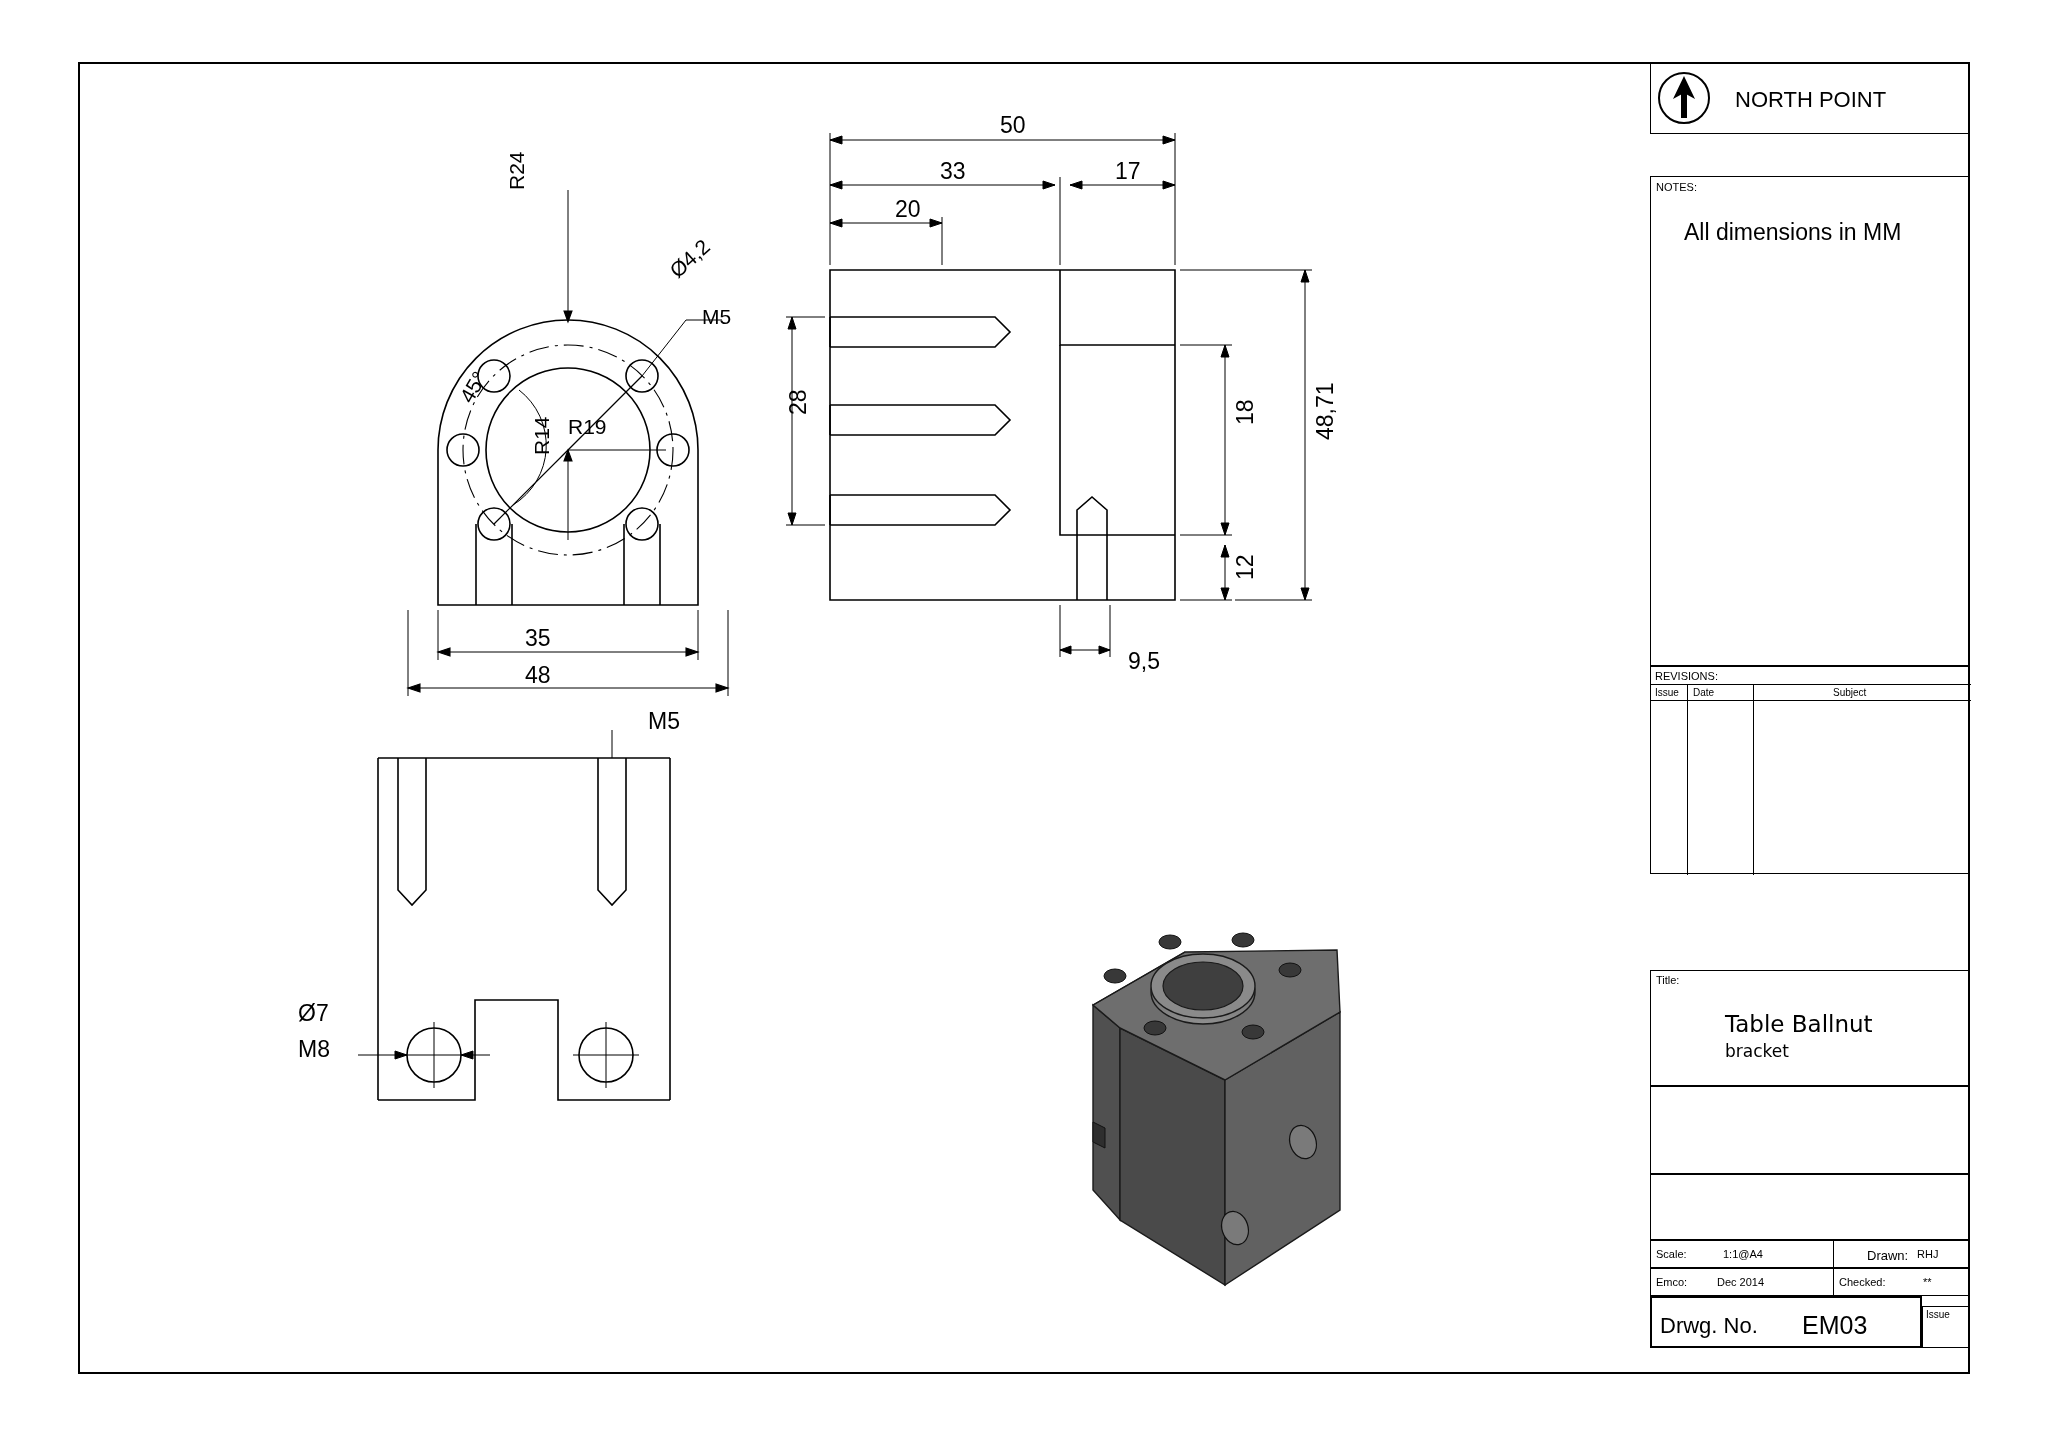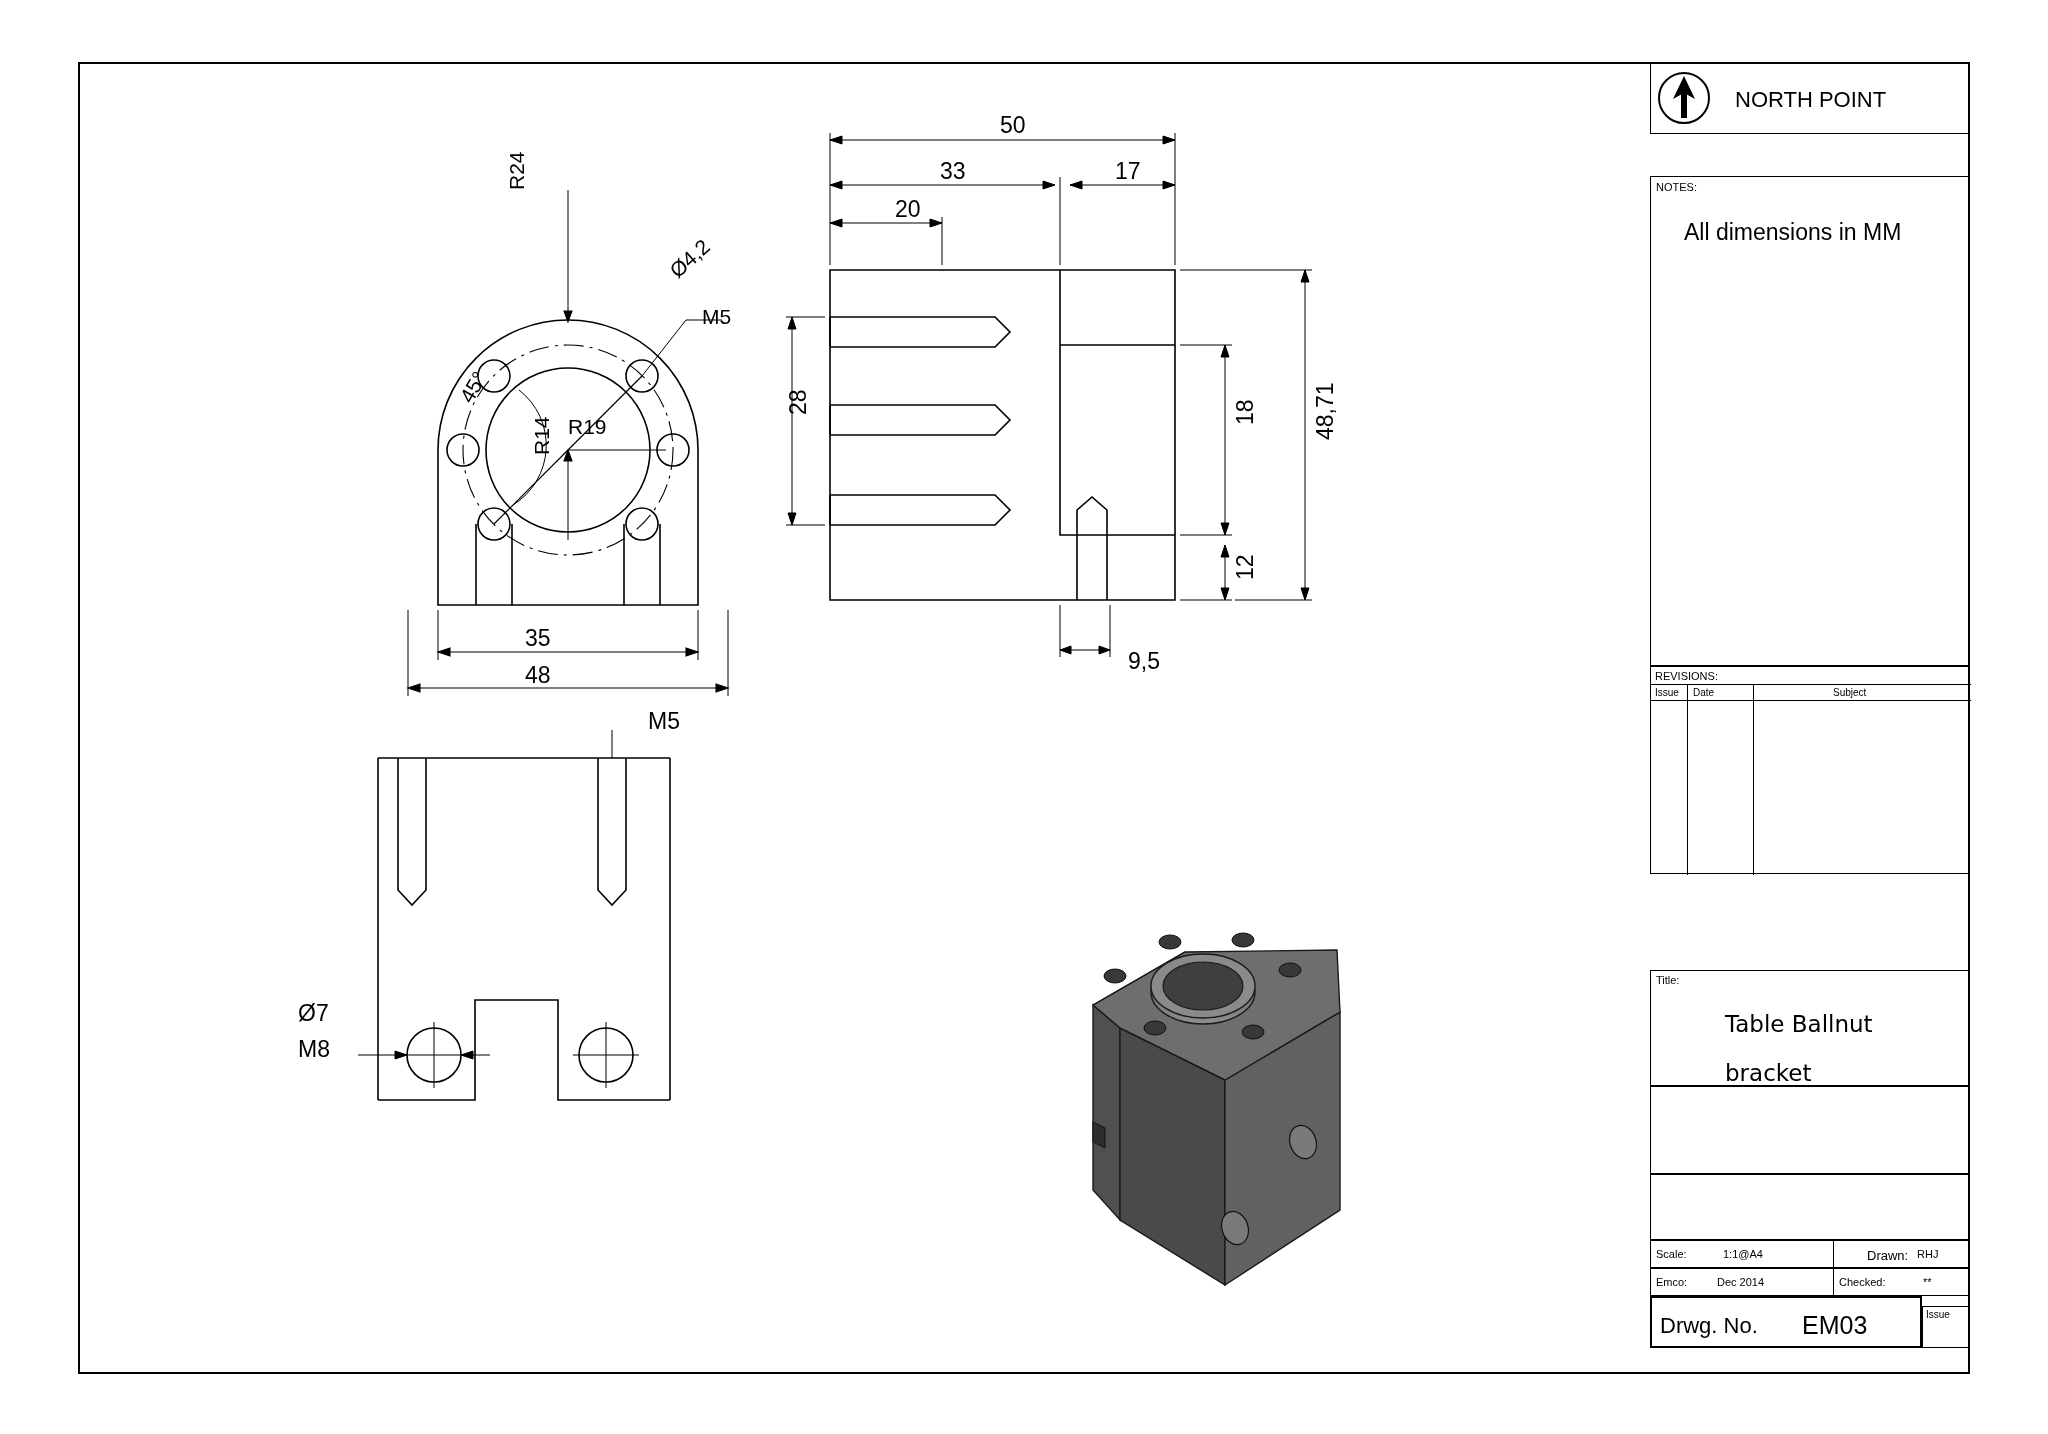--- a/index.html
+++ b/index.html
@@ -258,21 +258,21 @@
       <div class="txt" style="left:182px;top:20px;font-size:10px;">Subject</div>
       <div style="position:absolute;left:0;top:33px;width:320px;height:1px;background:#000;"></div>
       <div style="position:absolute;left:36px;top:17px;width:1px;height:191px;background:#000;"></div>
       <div style="position:absolute;left:102px;top:17px;width:1px;height:191px;background:#000;"></div>
     </div>
 
 
     <div class="tb" style="left:0;top:908px;width:320px;height:116px;">
       <div class="txt lbl" style="left:5px;top:3px;font-size:11px;">Title:</div>
       <div class="txt hand" style="left:74px;top:40px;font-size:23px;">Table Ballnut</div>
-      <div class="txt hand" style="left:74px;top:70px;font-size:23px;margin-top:19px;">bracket</div>
+      <div class="txt hand" style="left:74px;top:70px;font-size:17px;">bracket</div>
     </div>
 
     <div class="tb" style="left:0;top:1024px;width:320px;height:88px;"></div>
     <div class="tb" style="left:0;top:1112px;width:320px;height:66px;"></div>
 
     <div class="tb" style="left:0;top:1178px;width:320px;height:28px;">
       <div style="position:absolute;left:182px;top:0;width:1px;height:27px;background:#000;"></div>
       <div class="txt" style="left:5px;top:7px;font-size:11px;">Scale:</div>
       <div class="txt" style="left:72px;top:7px;font-size:11px;">1:1@A4</div>
       <div class="txt" style="left:188px;top:7px;font-size:13px;margin-left:28px;">Drawn:</div>

